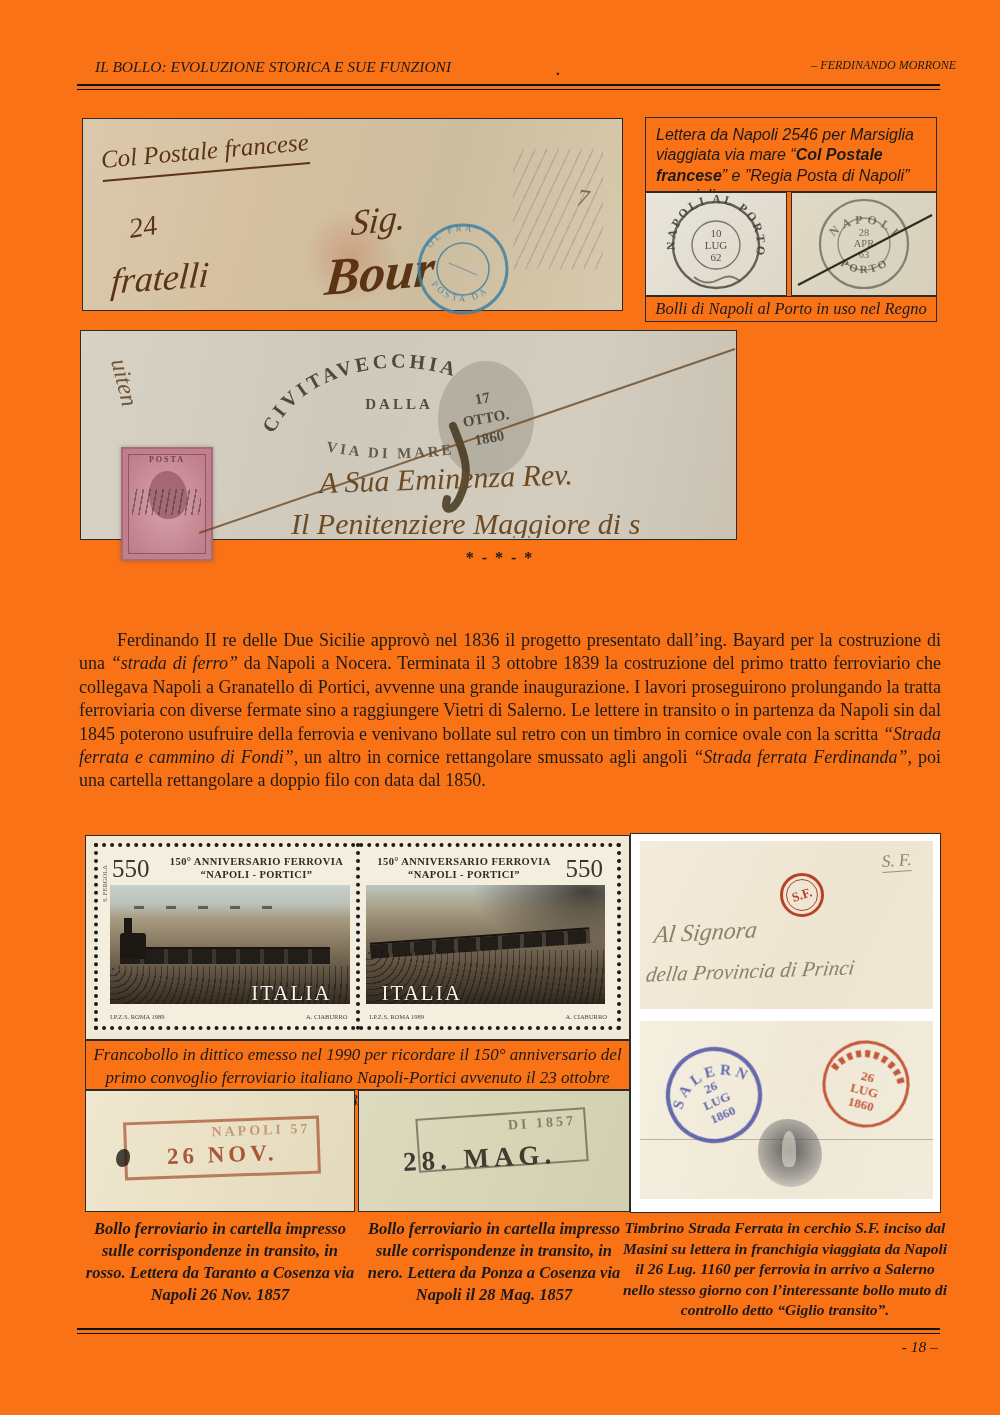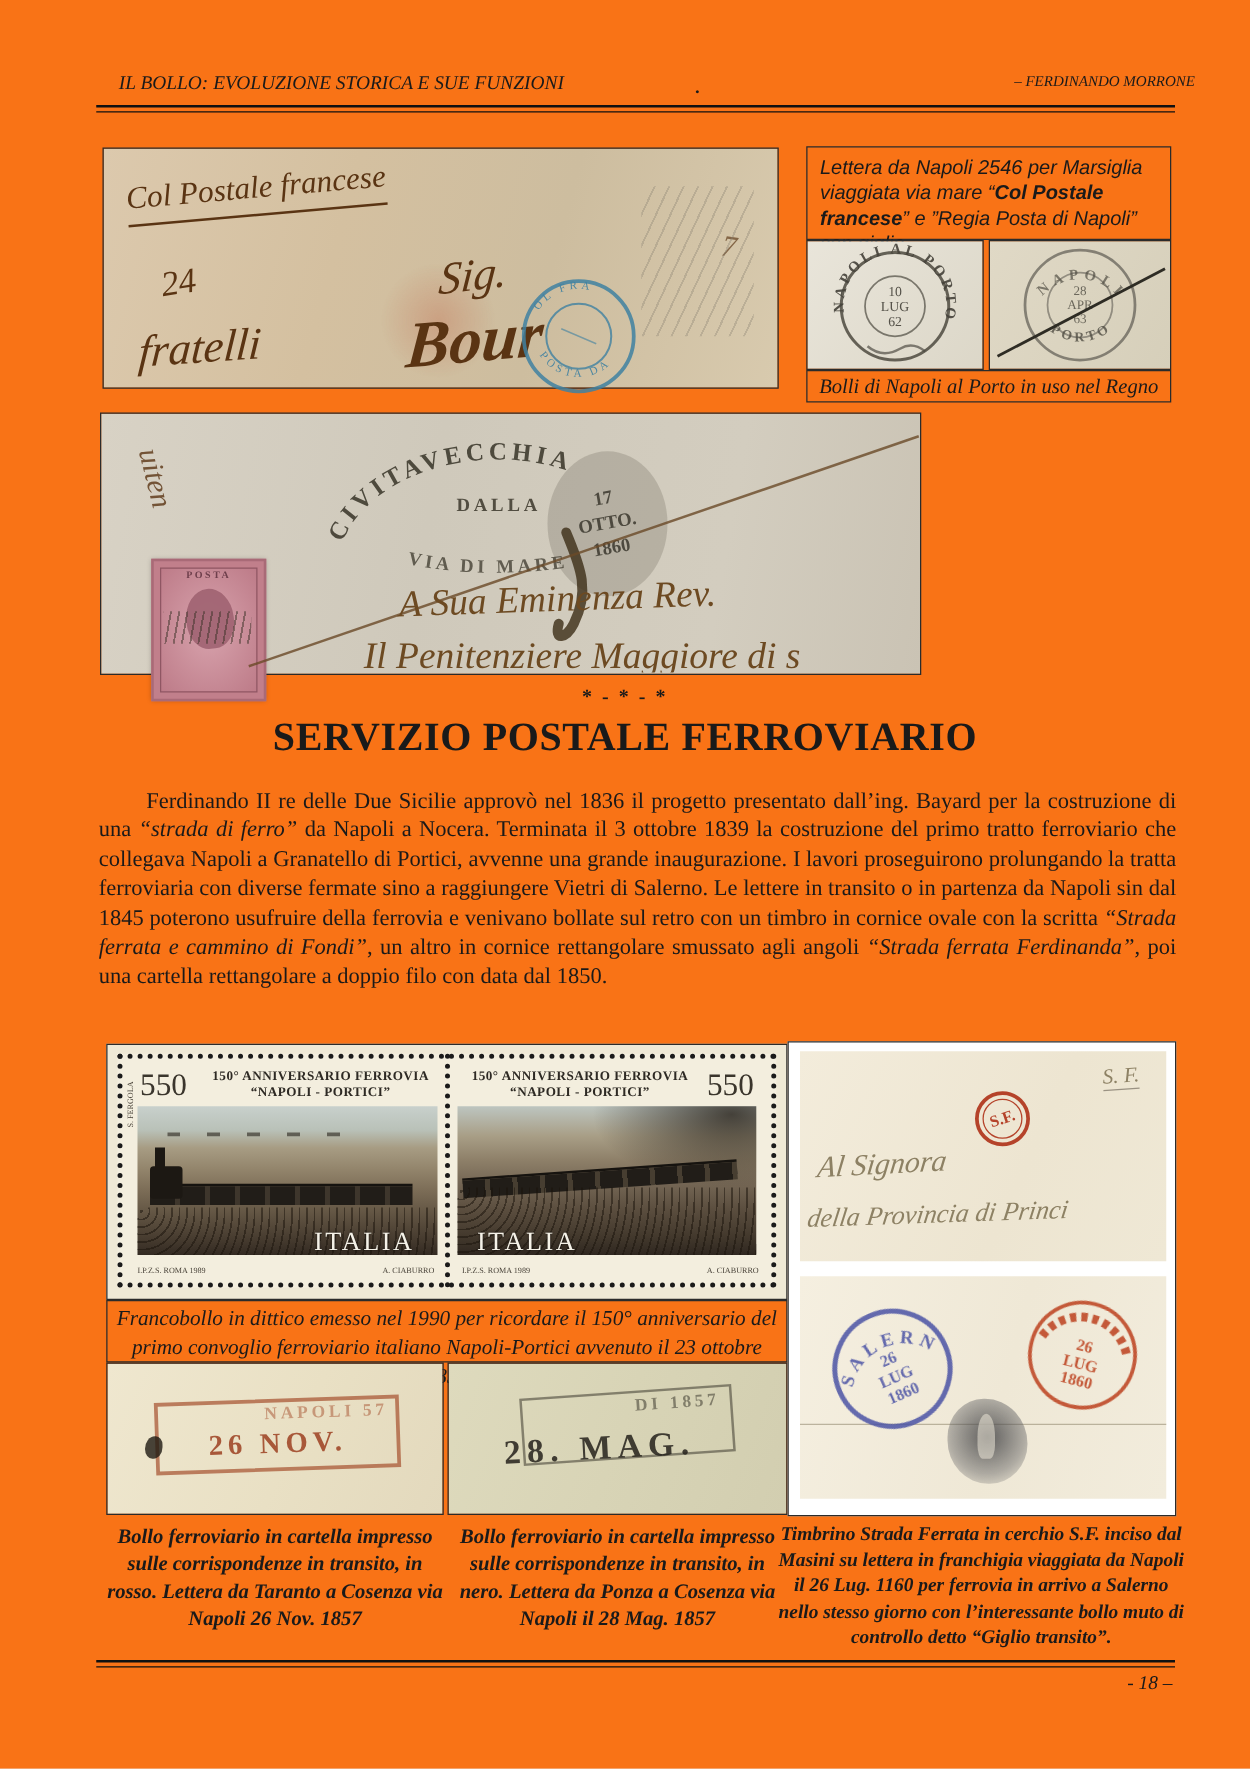--- a/index.html
+++ b/index.html
@@ -109,21 +109,20 @@
       <path d="M 372,95 C 382,120 392,140 378,168 C 372,180 362,182 366,168" fill="none" stroke="rgba(60,45,22,.8)" stroke-width="8" stroke-linecap="round"></path>
       <line x1="118" y1="202" x2="654" y2="18" stroke="#6b4a28" stroke-width="2" opacity=".8"></line>
       <text x="30" y="30" font-size="24" font-style="italic" fill="#5a3413" transform="rotate(76 30 30)" opacity=".8">uiten</text>
       <text x="238" y="160" font-size="30" font-style="italic" fill="#6d4a22" transform="rotate(-2 300 150)">A Sua Eminenza Rev.</text>
       <text x="210" y="203" font-size="30" font-style="italic" fill="#6d4a22">Il Penitenziere Maggiore di s</text>
     </svg>
   </div>
 
 
   <div class="abs caption-center" style="left:0;top:549px;width:1000px;font-size:16px;font-weight:bold;letter-spacing:2px;">* - * - *</div>
-  <div class="abs caption-center" style="left:0;top:571px;width:1000px;font-size:32px;font-weight:bold;letter-spacing:.5px;">SERVIZIO POSTALE FERROVIARIO</div>
 
   <div class="abs" style="left:79px;top:629px;width:862px;font-size:18px;line-height:23.4px;text-align:justify;text-indent:38px;">
     <span>Ferdinando II re delle Due Sicilie approvò nel 1836 il progetto presentato dall’ing. Bayard per la costruzione di una </span><i>“strada di ferro”</i><span> da Napoli a Nocera. Terminata il 3 ottobre 1839 la costruzione del primo tratto ferroviario che collegava Napoli a Granatello di Portici, avvenne una grande inaugurazione. I lavori proseguirono prolungando la tratta ferroviaria con diverse fermate sino a raggiungere Vietri di Salerno. Le lettere in transito o in partenza da Napoli sin dal 1845 poterono usufruire della ferrovia e venivano bollate sul retro con un timbro in cornice ovale con la scritta </span><i>“Strada ferrata e cammino di Fondi”</i><span>, un altro in cornice rettangolare smussato agli angoli </span><i>“Strada ferrata Ferdinanda”</i><span>, poi una cartella rettangolare a doppio filo con data dal 1850.</span>
   </div>
 
   <div class="abs box" style="left:85px;top:835px;width:545px;height:205px;background:#efe9d6;">
     <div class="abs" style="left:8px;top:7px;right:8px;bottom:9px;background:#f3eede;border:4px dotted #1a1a1a;">
       <div class="abs" style="left:50%;top:-4px;bottom:-4px;width:0;border-left:4px dotted #1a1a1a;margin-left:-2px;"></div>
 
       <div class="abs" style="left:0;top:0;width:50%;height:100%;">

